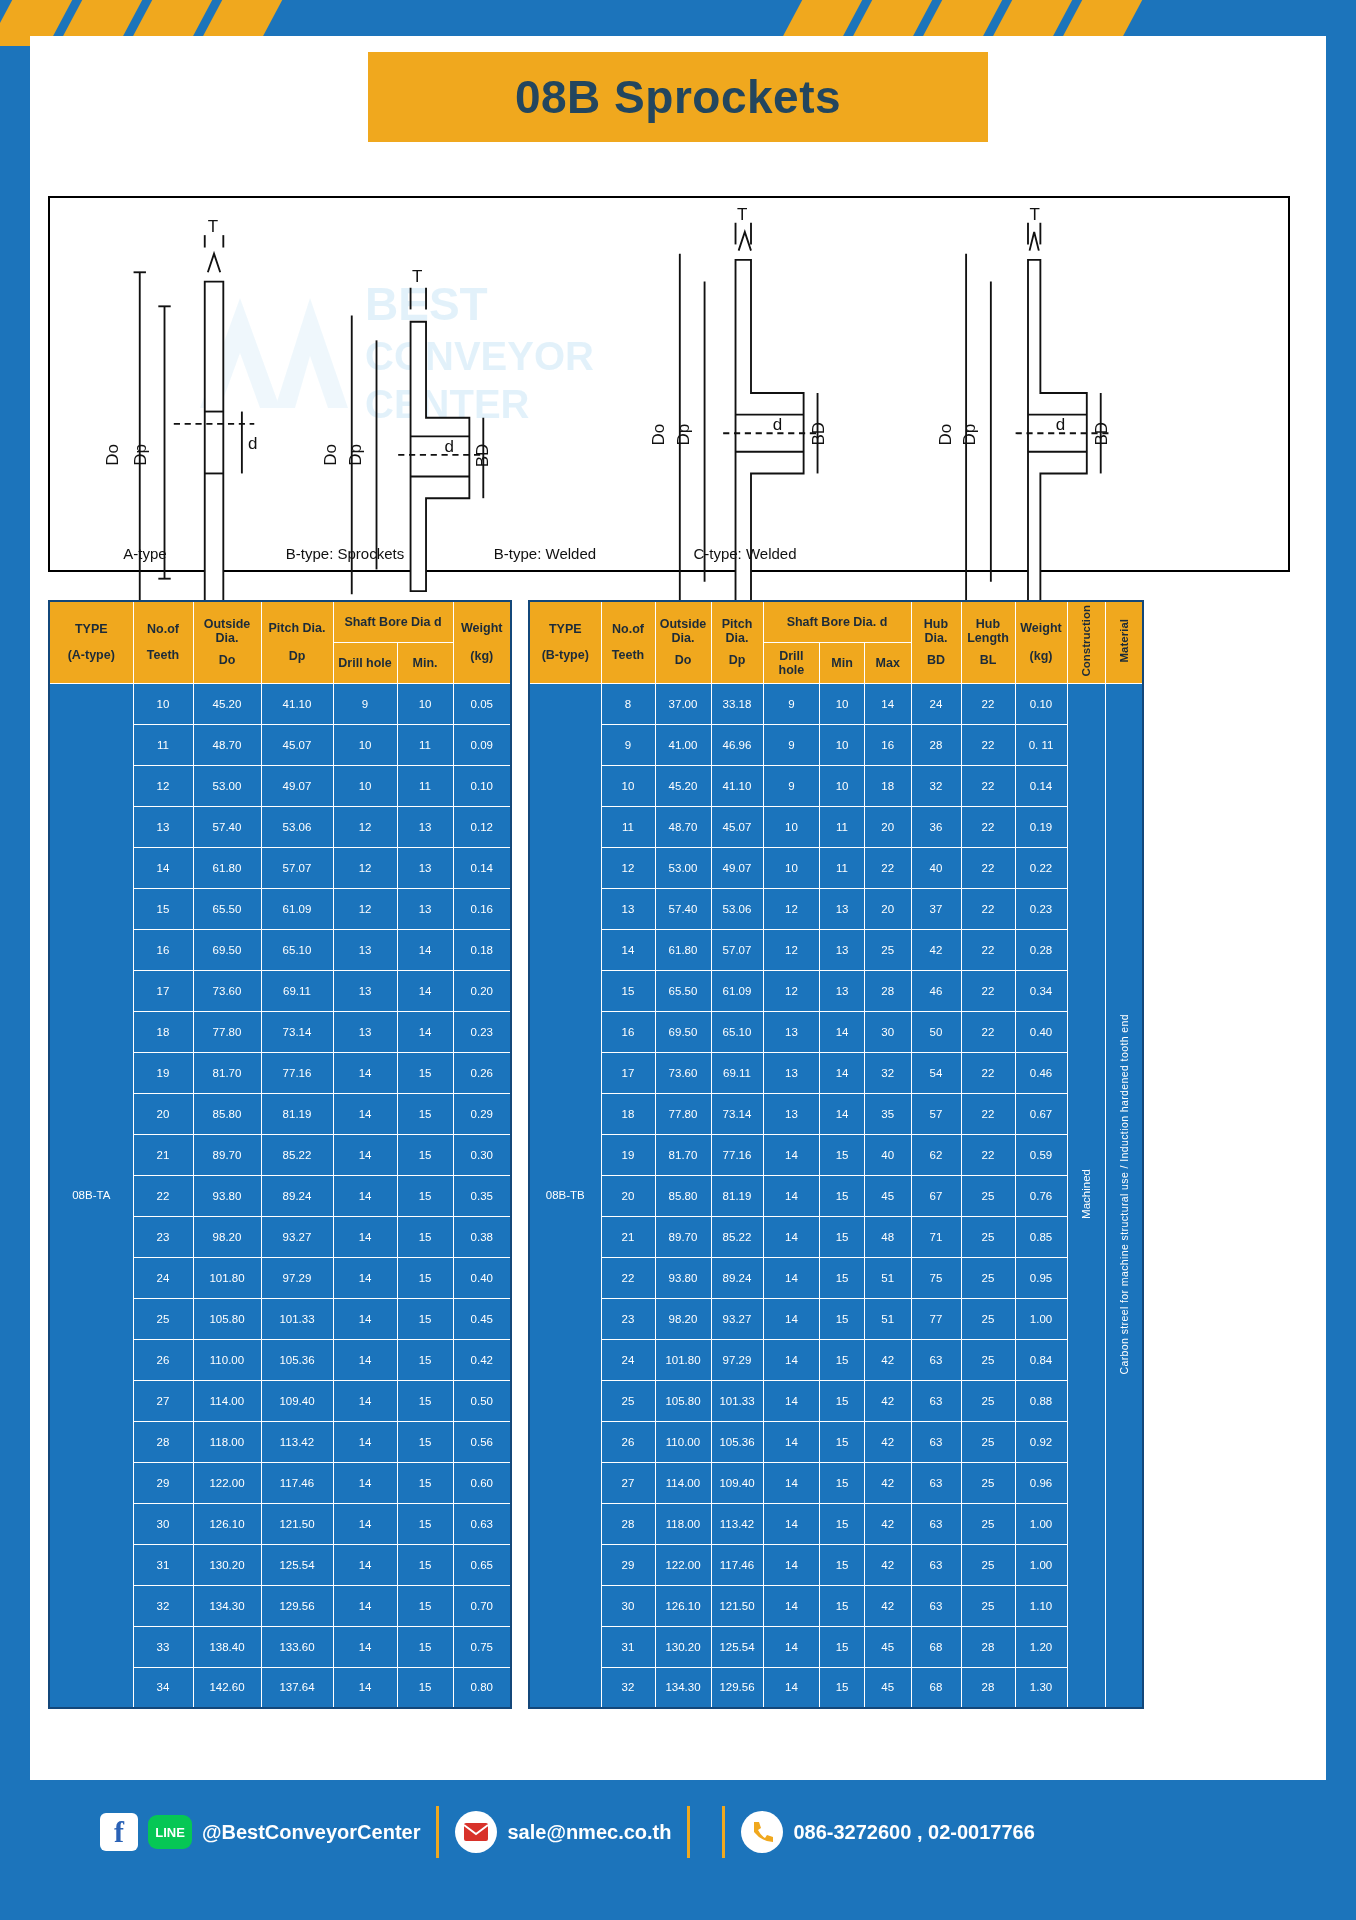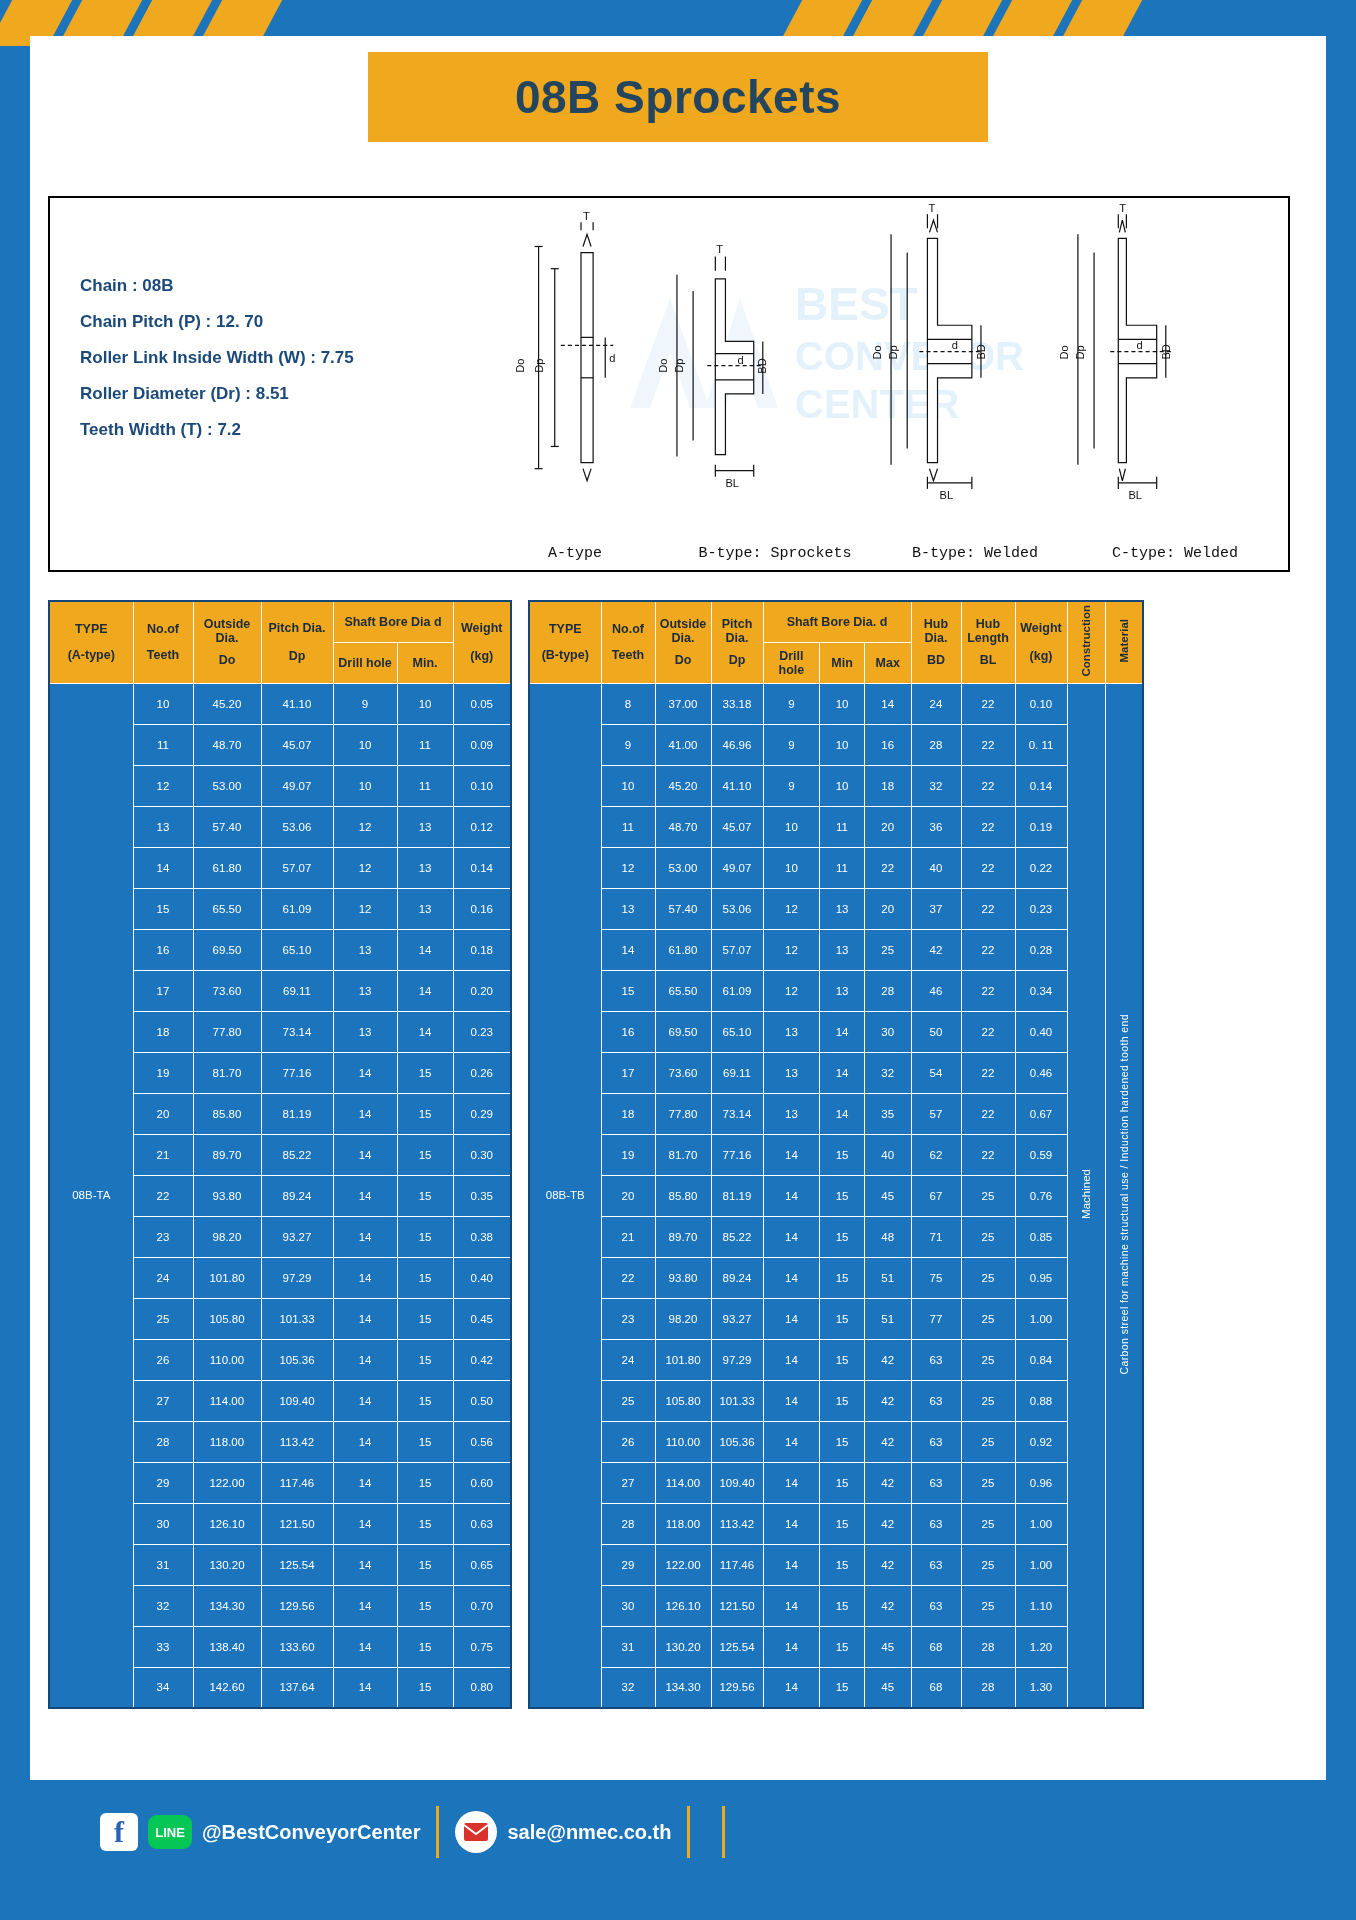--- a/index.html
+++ b/index.html
@@ -35,21 +35,21 @@
     height:auto;
     border:2px solid #000; background:#fff;
   }
   .spec-inner { display:flex; min-height:372px; }
   .spec-left { width:430px; padding:78px 0 0 30px; }
   .spec-left p { margin:0 0 16px 0; font-size:17px; font-weight:bold; color:#1b4a7a; }
   .spec-right { flex:1; position:relative; }
   .wm { position:absolute; left:130px; top:60px; opacity:0.22; }
   .drawings { position:absolute; inset:0; }
   .dlabels { position:absolute; bottom:8px; left:0; width:100%; display:flex; }
-  .dlabels span { font-size:15px; color:#111; text-align:center;font-family:Liberation Mono, monospace; }
+  .dlabels span { font-size:15px; color:#111; text-align:center; }
   
   .tables { position:absolute; left:48px; top:600px; display:flex; gap:16px;align-items:center; }
   table { border-collapse:collapse; }
   .tbl td, .tbl th {
     border:1px solid #ffffff;
     text-align:center;
     font-size:11.5px;
     color:#ffffff;
     background:#1b74bc;
     padding:0;
@@ -103,27 +103,20 @@
 </div>
 
 <div class="white-sheet"></div>
 
 <div class="title-band">
   <h1>08B Sprockets</h1>
 </div>
 
 <div class="spec-box">
   <div class="spec-inner">
-    <div class="spec-left">
-      <p>Chain  :  08B</p>
-      <p>Chain Pitch (P)  :  12. 70</p>
-      <p>Roller Link Inside Width (W)  :  7.75</p>
-      <p>Roller Diameter (Dr)  :  8.51</p>
-      <p>Teeth Width (T)  :  7.2</p>
-    </div>
     <div class="spec-right">
 
       <svg class="wm" width="560" height="200" viewBox="0 0 560 200">
         <g fill="#7fc3ea" opacity="0.55">
           <polygon points="20,150 60,40 100,150 80,150 60,95 40,150"></polygon>
           <polygon points="95,150 130,40 168,150 148,150 130,98 115,150"></polygon>
         </g>
         <text x="185" y="62" font-size="46" font-weight="bold" fill="#7fc3ea" font-family="Liberation Sans, sans-serif">BEST</text>
         <text x="185" y="112" font-size="40" font-weight="bold" fill="#7fc3ea" font-family="Liberation Sans, sans-serif">CONVEYOR</text>
         <text x="185" y="160" font-size="40" font-weight="bold" fill="#7fc3ea" font-family="Liberation Sans, sans-serif">CENTER</text>
@@ -828,13 +821,21 @@
     <span class="circle-icon">
       <svg width="26" height="20" viewBox="0 0 26 20">
           <rect x="1" y="1" width="24" height="18" rx="2" fill="#d8322a"></rect>
           <path d="M1 3 L13 12 L25 3" stroke="#fff" stroke-width="2" fill="none"></path>
         </svg>
     </span>
     <span>sale@nmec.co.th</span>
   </div>
   <div class="f-sep"></div>
   <div class="f-sep"></div>
+  <div class="f-item">
+    <span class="circle-icon">
+      <svg width="26" height="26" viewBox="0 0 26 26">
+          <path d="M5 3 L10 3 L12 9 L9 11 Q12 17 16 19 L18 16 L24 18 L24 23 Q13 23 5 13 Z" fill="#f0a81e"></path>
+        </svg>
+    </span>
+    <span>086-3272600 , 02-0017766</span>
+  </div>
 </div>
 
 </body></html>

